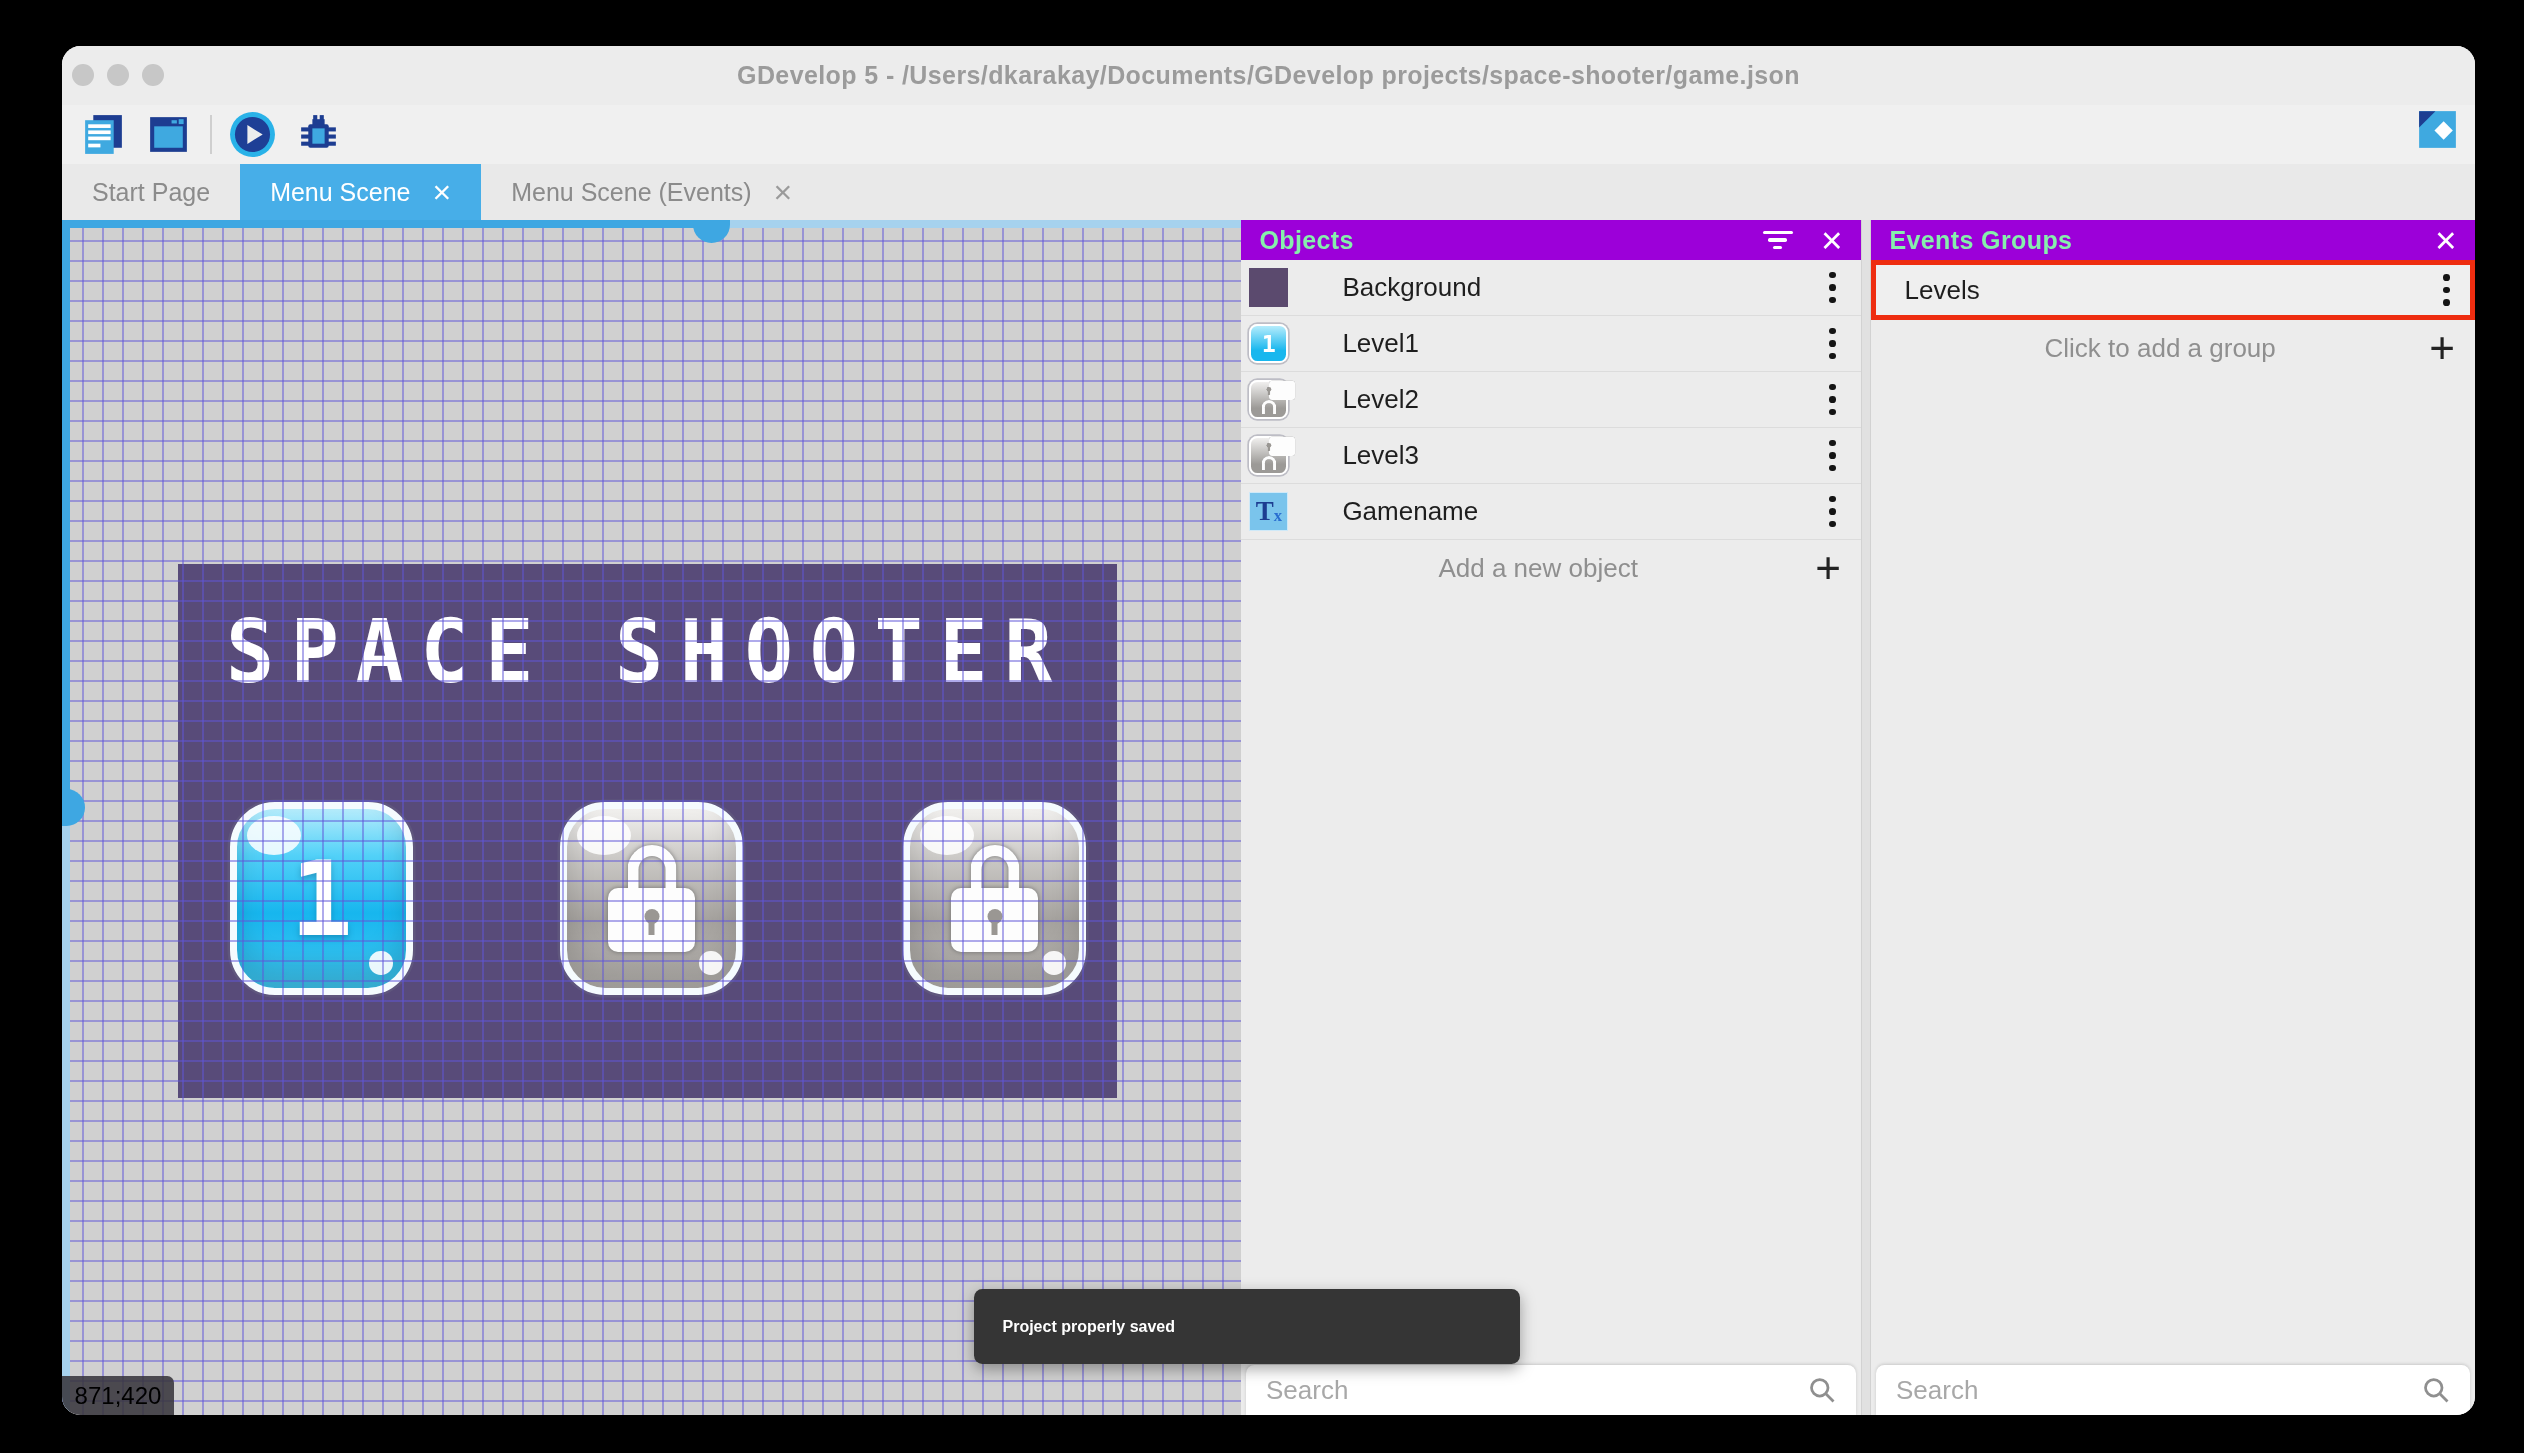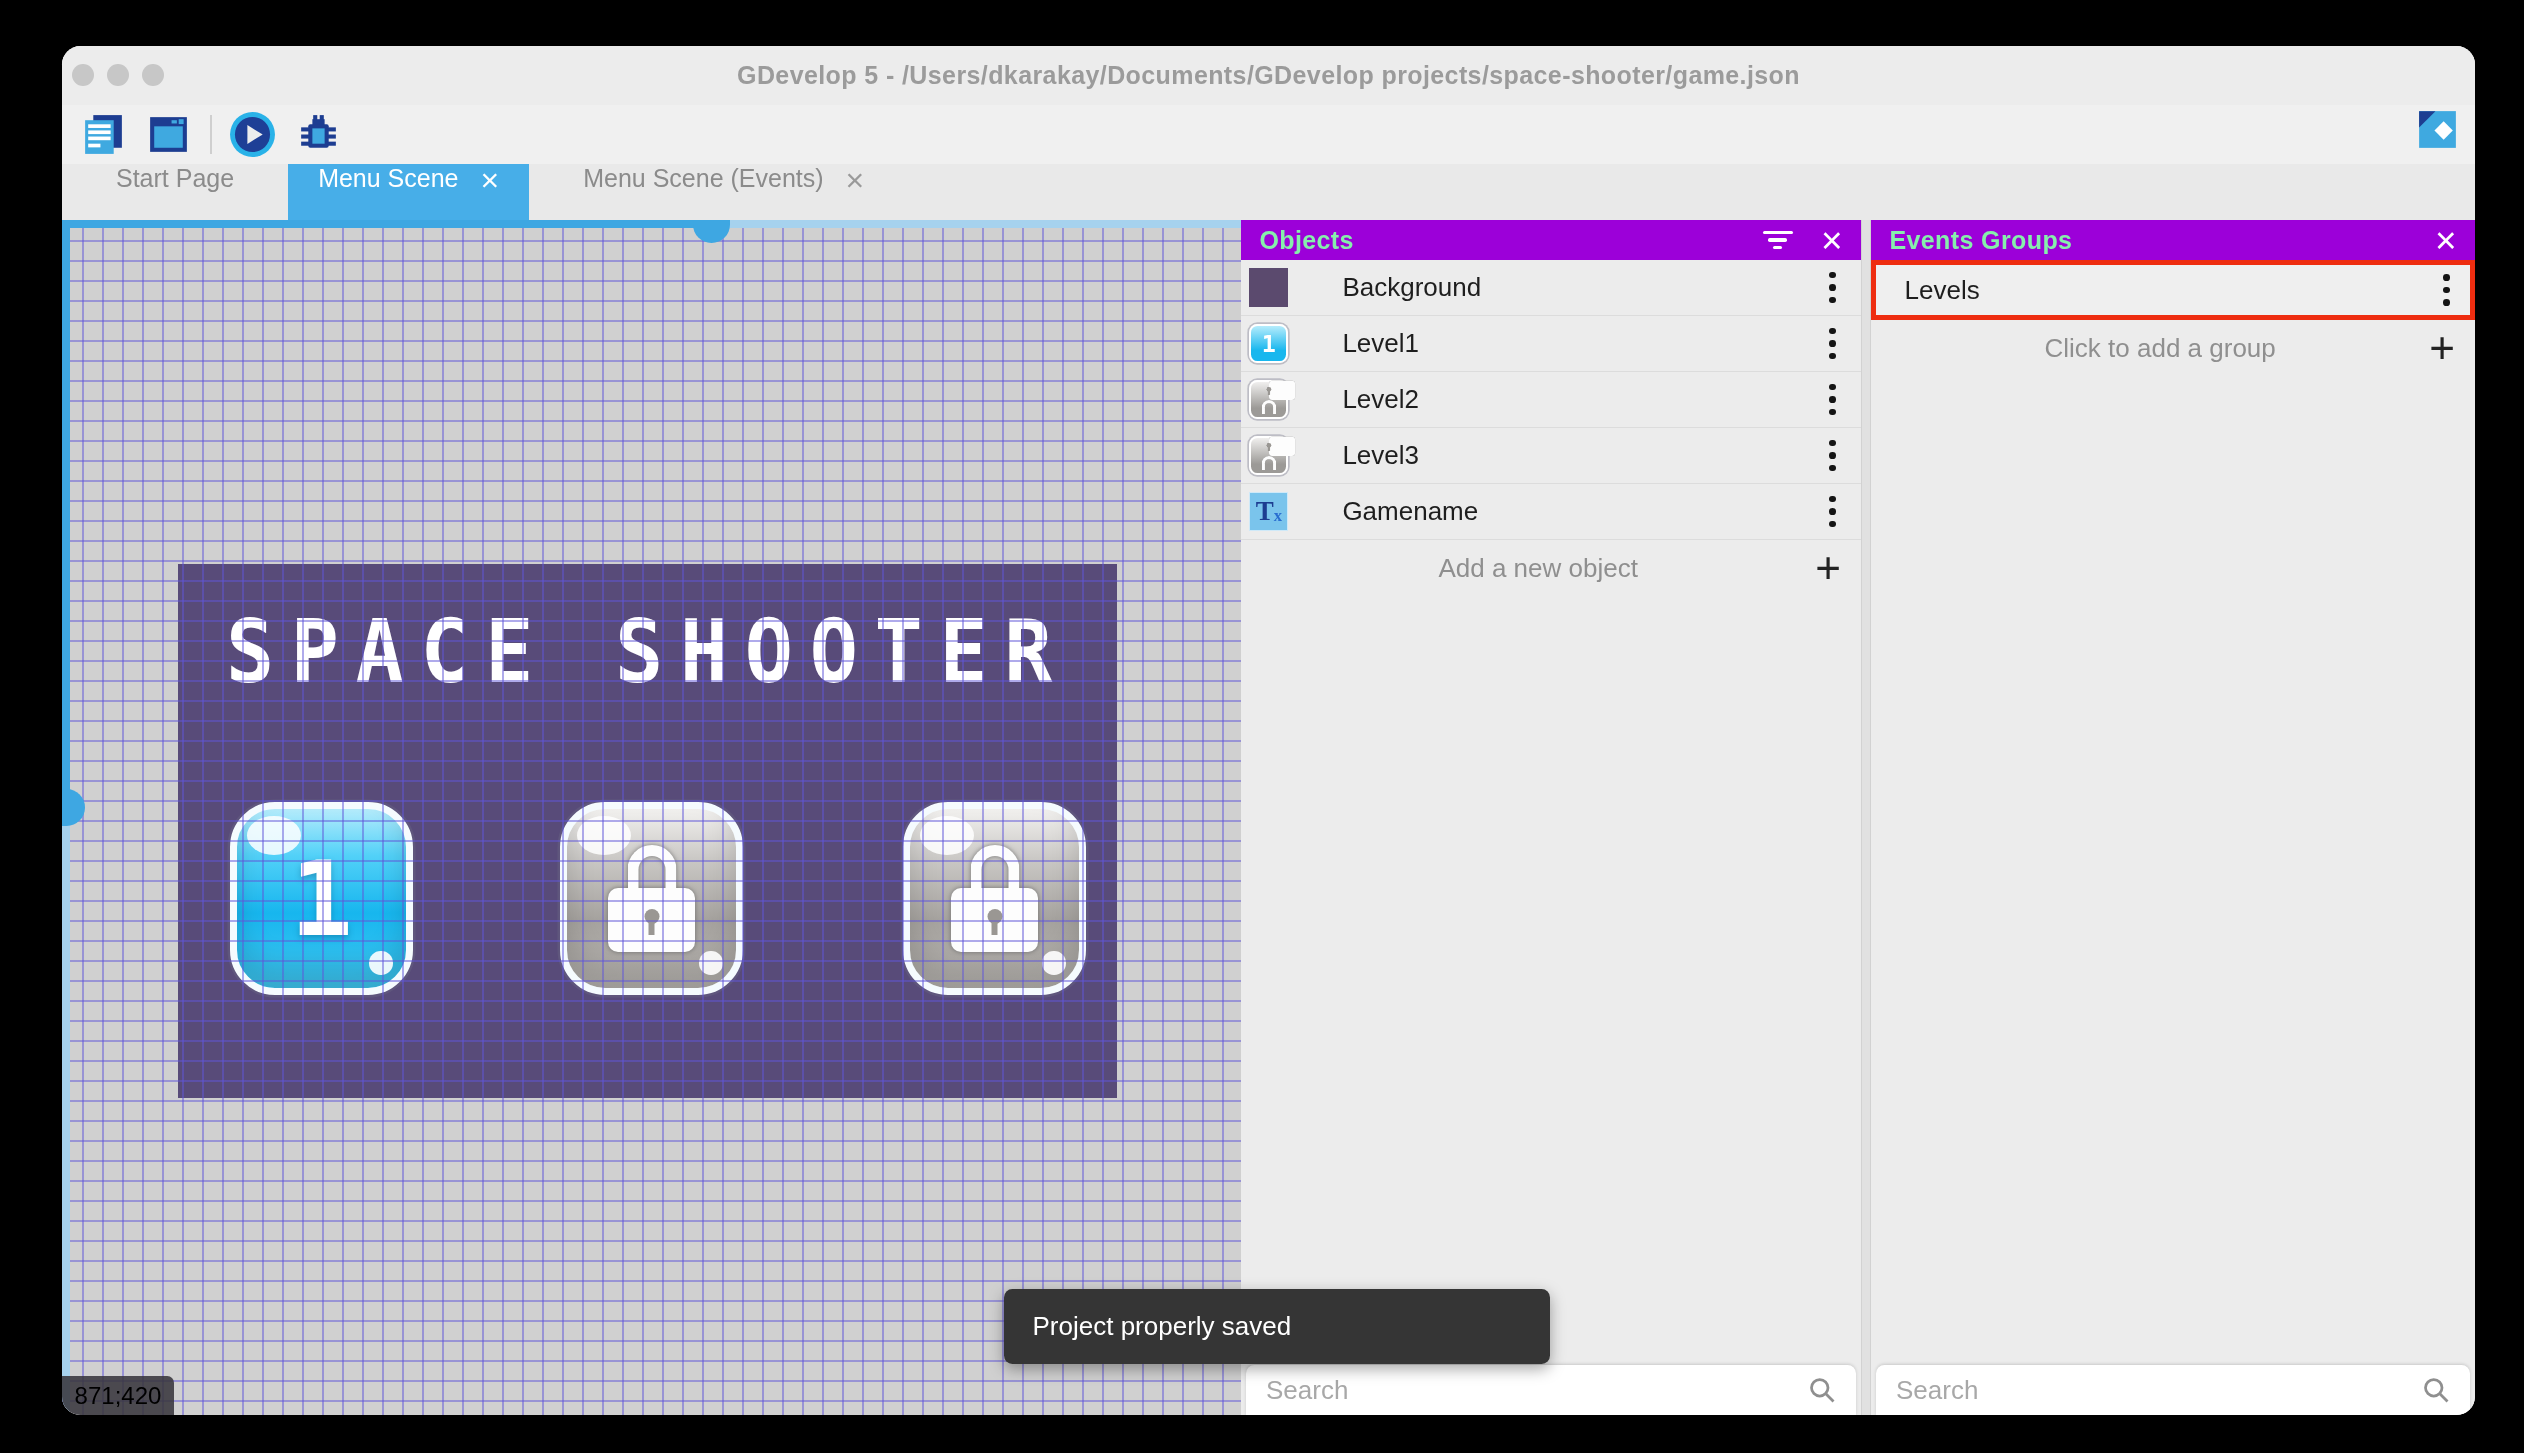--- a/index.html
+++ b/index.html
@@ -20,21 +20,21 @@
   
   .toolbar { position:absolute; left:0; top:59px; width:100%; height:59px; background:#f0f0f0; }
   .tb-left { position:absolute; left:16.7px; top:0; height:59px; display:flex; align-items:center; gap:16.7px; }
   .tb-right { position:absolute; right:13.4px; top:0; height:59px; display:flex; align-items:center; gap:15px;flex-direction:column; }
   .tb-icon { width:49px; height:49px; display:flex; align-items:center; justify-content:center; cursor:pointer; }
   .tb-icon svg { width:49px; height:49px; }
   .tb-sep { width:1.7px; height:39px; background:#cfcfcf; }
 
   
   .tabbar { position:absolute; left:0; top:118px; width:100%; height:56px; background:#e9e9e9; display:flex; }
-  .tab { height:56px; display:flex; padding:0 30px; font-size:25px; color:#8b8b8b; gap:22px; cursor:pointer;margin-left:24px; }
+  .tab { height:56px; display:flex; align-items:center; padding:0 30px; font-size:25px; color:#8b8b8b; gap:22px; cursor:pointer; }
   .tab.active { background:#47aee8; color:#fff; }
   .tab .tab-close { font-size:32px; line-height:1; color:#9a9a9a; cursor:pointer; }
   .tab.active .tab-close { color:#fff; }
 
   
   .main { position:absolute; left:0; top:174px; width:100%; height:1195px; display:flex; }
 
   
   .canvas { position:relative; width:1179px; height:100%; background:#d0d0d0; overflow:hidden; }
   .canvas .grid-overlay { position:absolute; inset:0; z-index:2; pointer-events:none;
@@ -78,23 +78,23 @@
   .vscroll .bump { position:absolute; left:0; top:569px; width:23.4px; height:37px;
                    border-radius:0 18.4px 18.4px 0; background:#3ea7e2; }
   .vscroll .light { position:absolute; left:0; top:588px; width:8.4px; height:607px; background:#a6d2ee; }
 
   
   .coords { position:absolute; left:0; bottom:0; width:112px; height:39px; z-index:4;
             background:rgba(56,54,60,.88); color:#000000; font-size:24px; display:flex;
             align-items:center; justify-content:center; border-radius:0 6.7px 0 0; }
 
   
-  .toast { position:absolute; left:942px; top:1243px; width:546px; height:75px; z-index:20;
+  .toast { position:absolute; left:912px; top:1243px; width:546px; height:75px; z-index:20;
            background:#353535; border-radius:8.4px; display:flex; align-items:center; padding-left:28.5px;
-           color:#fff; font-size:26px; box-shadow:0 5px 15px rgba(0,0,0,.35); }
+           color:#fff; font-size:16px; box-shadow:0 5px 15px rgba(0,0,0,.35);font-weight:bold; }
 
   
   .panel { position:relative; height:100%; background:#ececec; }
   .panel-objects { width:620px; }
   .panel-divider { width:10px; height:100%; background:#e1e1e1; border-left:1.7px solid #d2d2d2; border-right:1.7px solid #d2d2d2; }
   .panel-groups { width:604px; }
   .panel-header { height:40px; background:#9c00d9; display:flex; align-items:center; padding:0 18.4px; }
   .panel-title { color:#86efac; font-size:25px; font-weight:bold; letter-spacing:0.4px; }
   .ph-actions { margin-left:auto; display:flex; align-items:center; gap:28.5px; }
   .filter-icon { display:flex; flex-direction:column; align-items:center; gap:4.2px; cursor:pointer; }

